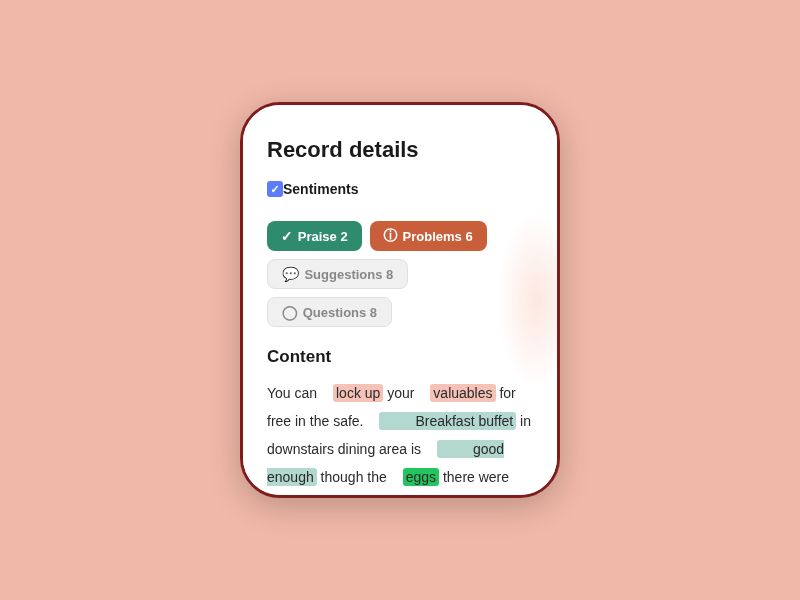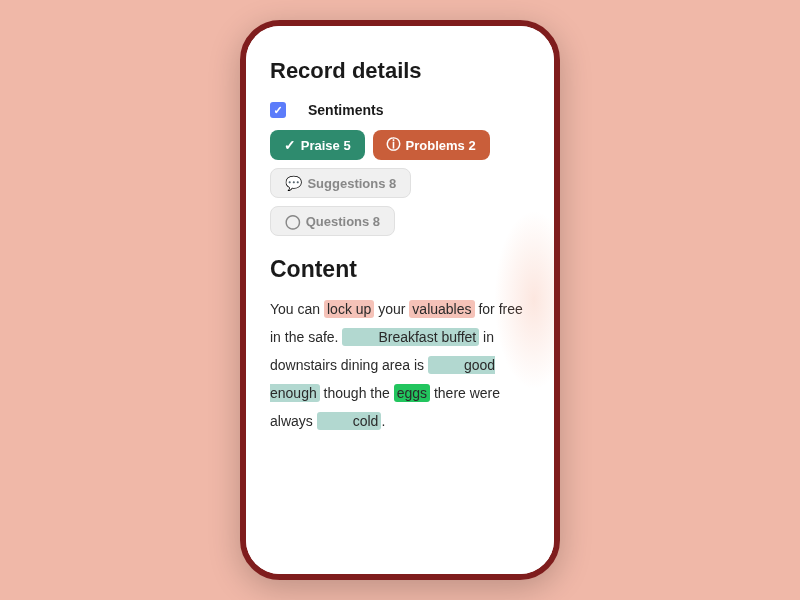--- a/index.html
+++ b/index.html
@@ -10,24 +10,24 @@
       background: #f0b8a8;
       display: flex;
       align-items: center;
       justify-content: center;
       font-family: -apple-system, BlinkMacSystemFont, 'Segoe UI', sans-serif;
       overflow: hidden;
     }
 
     .phone-frame {
       width: 320px;
-      height: 560px;
+      height: 396px;
       background: #fff;
       border-radius: 40px;
-      border: 6px solid #7f1d1d;
+      border: 3px solid #7f1d1d;
       box-shadow: 0 8px 32px rgba(0,0,0,0.22);
       overflow: hidden;
       position: relative;
       display: flex;
       flex-direction: column;
     }
 
     .phone-inner {
       flex: 1;
       overflow-y: auto;
@@ -55,22 +55,22 @@
       margin-bottom: 18px;
     }
 
     .sentiments-section {
       margin-bottom: 20px;
     }
 
     .sentiments-label-row {
       display: flex;
       align-items: center;
-      gap: 22px;
-      margin-bottom: 12px;
+      gap: 0;
+      margin-bottom: 24px;
     }
 
     .checkbox-icon {
       width: 16px;
       height: 16px;
       background: #5c7cfa;
       border-radius: 3px;
       display: inline-flex;
       align-items: center;
       justify-content: center;
@@ -133,36 +133,37 @@
 
     .badge-icon {
       font-size: 14px;
     }
 
     .content-section {
       margin-top: 20px;
     }
 
     .content-title {
-      font-size: 23px;
+      font-size: 17px;
       font-weight: 700;
       color: #1a1a1a;
       margin-bottom: 12px;
     }
 
     .content-text {
       font-size: 14px;
       color: #2a2a2a;
       line-height: 2;
     }
 
     .highlight {
       display: inline;
       padding: 1px 3px;
       border-radius: 3px;
+      margin-left: 12px;
     }
 
     .hl-red {
       background: #f5c2b8;
     }
 
     .hl-green {
       background: #b2d8d0;
       padding-left: 36px;
     }
@@ -181,25 +182,25 @@
 
     <div class="sentiments-section">
       <div class="sentiments-label-row">
         <span class="checkbox-icon"></span>
         <span class="sentiments-title">Sentiments</span>
       </div>
 
       <div class="badges-row">
         <button class="badge badge-praise">
           <span class="badge-icon">✓</span>
-          <span>Praise 5</span>
+          <span>Praise 2</span>
         </button>
         <button class="badge badge-problems">
           <span class="badge-icon">ⓘ</span>
-          <span>Problems 2</span>
+          <span>Problems 6</span>
         </button>
       </div>
       <div class="badges-row">
         <button class="badge badge-suggestions">
           <span class="badge-icon">💬</span>
           <span>Suggestions 8</span>
         </button>
         <button class="badge badge-questions">
           <span class="badge-icon">◯</span>
           <span>Questions 8</span>

